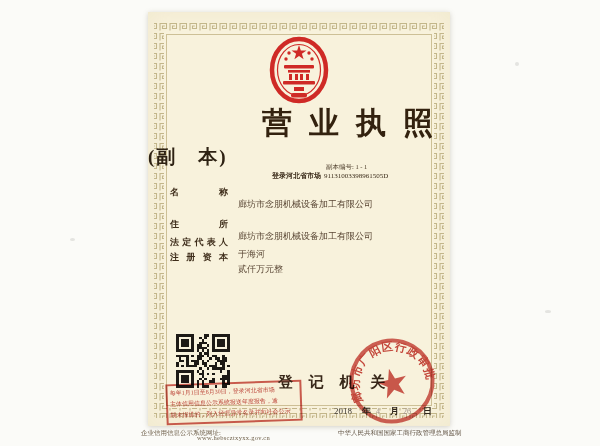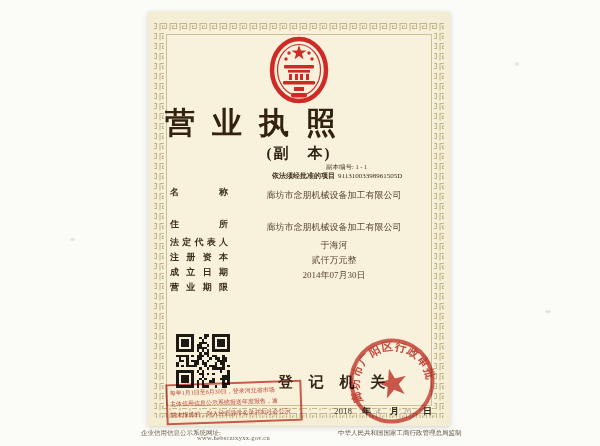--- a/index.html
+++ b/index.html
@@ -13,43 +13,43 @@
     position:absolute;left:148px;top:12px;width:302px;height:414px;
     background:#f8f2dc;
     box-shadow:0 1px 5px rgba(110,100,80,.28), inset 0 0 22px rgba(195,175,120,.14);
   }
   .border-svg{position:absolute;left:0;top:0;}
   .content{position:absolute;left:0;top:0;width:302px;height:414px;}
 
   .emblem{position:absolute;left:121px;top:24px;width:60px;height:68px;}
 
   .license-title{
-    position:absolute;left:0;top:94px;width:302px;text-align:left;
+    position:absolute;left:0;top:94px;width:302px;text-align:right;
     font-size:30px;font-weight:bold;color:#33220f;
     letter-spacing:17px;text-indent:17px;line-height:34px;
   }
   .license-subtitle{
-    position:absolute;left:0;top:132px;width:302px;text-align:center;
-    font-size:15px;font-weight:bold;color:#2e2213;letter-spacing:2px;
+    position:absolute;left:0;top:132px;width:302px;text-align:left;
+    font-size:19px;font-weight:bold;color:#2e2213;letter-spacing:2px;
   }
   .copy-number{
     position:absolute;left:178px;top:151px;font-size:6.5px;color:#4a3a28;
   }
   .credit-line{
     position:absolute;left:124px;top:159px;font-size:7px;color:#3c2d1b;white-space:nowrap;
   }
   .credit-line .lbl{font-weight:bold;margin-right:3px;}
 
   .field-row{position:absolute;left:22px;width:262px;font-size:9px;}
   .f-label{
     display:inline-block;width:58px;font-weight:bold;color:#3e2d1a;
     text-align:justify;text-align-last:justify;vertical-align:top;
   }
   .f-value{
-    position:absolute;left:68px;top:4px;width:192px;color:#584533;line-height:11px;text-align:center;
+    position:absolute;left:68px;top:13px;width:192px;color:#584533;line-height:11px;
   }
   .row-0{top:174px}.row-1{top:190px}.row-2{top:206px}.row-3{top:224px}
   .row-4{top:239px}.row-5{top:254px}.row-6{top:269px}.row-7{top:284px}
   .row-7 .f-value{font-size:7.5px;left:60px;width:200px;line-height:10px;color:#5d4a36;}
 
   .qr{position:absolute;left:28px;top:322px;width:54px;height:54px;}
   .qr svg{display:block;}
 
   .annual-stamp{
     position:absolute;left:18px;top:370px;width:128px;
@@ -120,46 +120,38 @@
         <rect x="22" y="56" width="16" height="4.5" rx="2"></rect>
         <rect x="25" y="50" width="10" height="4"></rect>
       </g>
     </svg>
 
     <div class="license-title">营业执照</div>
     <div class="license-subtitle">(副　本)</div>
     <div class="copy-number">副本编号: 1 - 1</div>
 
     <div class="credit-line">
-      <span class="lbl">依法须经批准的项目</span><span>91131003398961505D</span>
+      <span class="lbl">登录河北省市场</span><span>91131003398961505D</span>
     </div>
 
     <div class="field-row row-0">
       <span class="f-label">名称</span>
       <span class="f-value">廊坊市念朋机械设备加工有限公司</span>
     </div>
     <div class="field-row row-2">
       <span class="f-label">住所</span>
       <span class="f-value">廊坊市念朋机械设备加工有限公司</span>
     </div>
     <div class="field-row row-4">
       <span class="f-label">注册资本</span>
       <span class="f-value">贰仟万元整</span>
     </div>
     <div class="field-row row-3">
       <span class="f-label">法定代表人</span>
       <span class="f-value">于海河</span>
-    </div>
-    <div class="field-row row-5">
-      <span class="f-label">成立日期</span>
-      <span class="f-value">2014年07月30日</span>
-    </div>
-    <div class="field-row row-6">
-      <span class="f-label">营业期限</span>
-      <span class="f-value"></span>
     </div>
 
     <div class="qr">
       <svg viewBox="0 0 21 21" width="54" height="54" shape-rendering="crispEdges">
           <rect x="11" y="0" width="1" height="1" fill="#1d1a16"></rect>
           <rect x="12" y="0" width="1" height="1" fill="#1d1a16"></rect>
           <rect x="9" y="1" width="1" height="1" fill="#1d1a16"></rect>
           <rect x="11" y="1" width="1" height="1" fill="#1d1a16"></rect>
           <rect x="10" y="2" width="1" height="1" fill="#1d1a16"></rect>
           <rect x="9" y="3" width="1" height="1" fill="#1d1a16"></rect>

